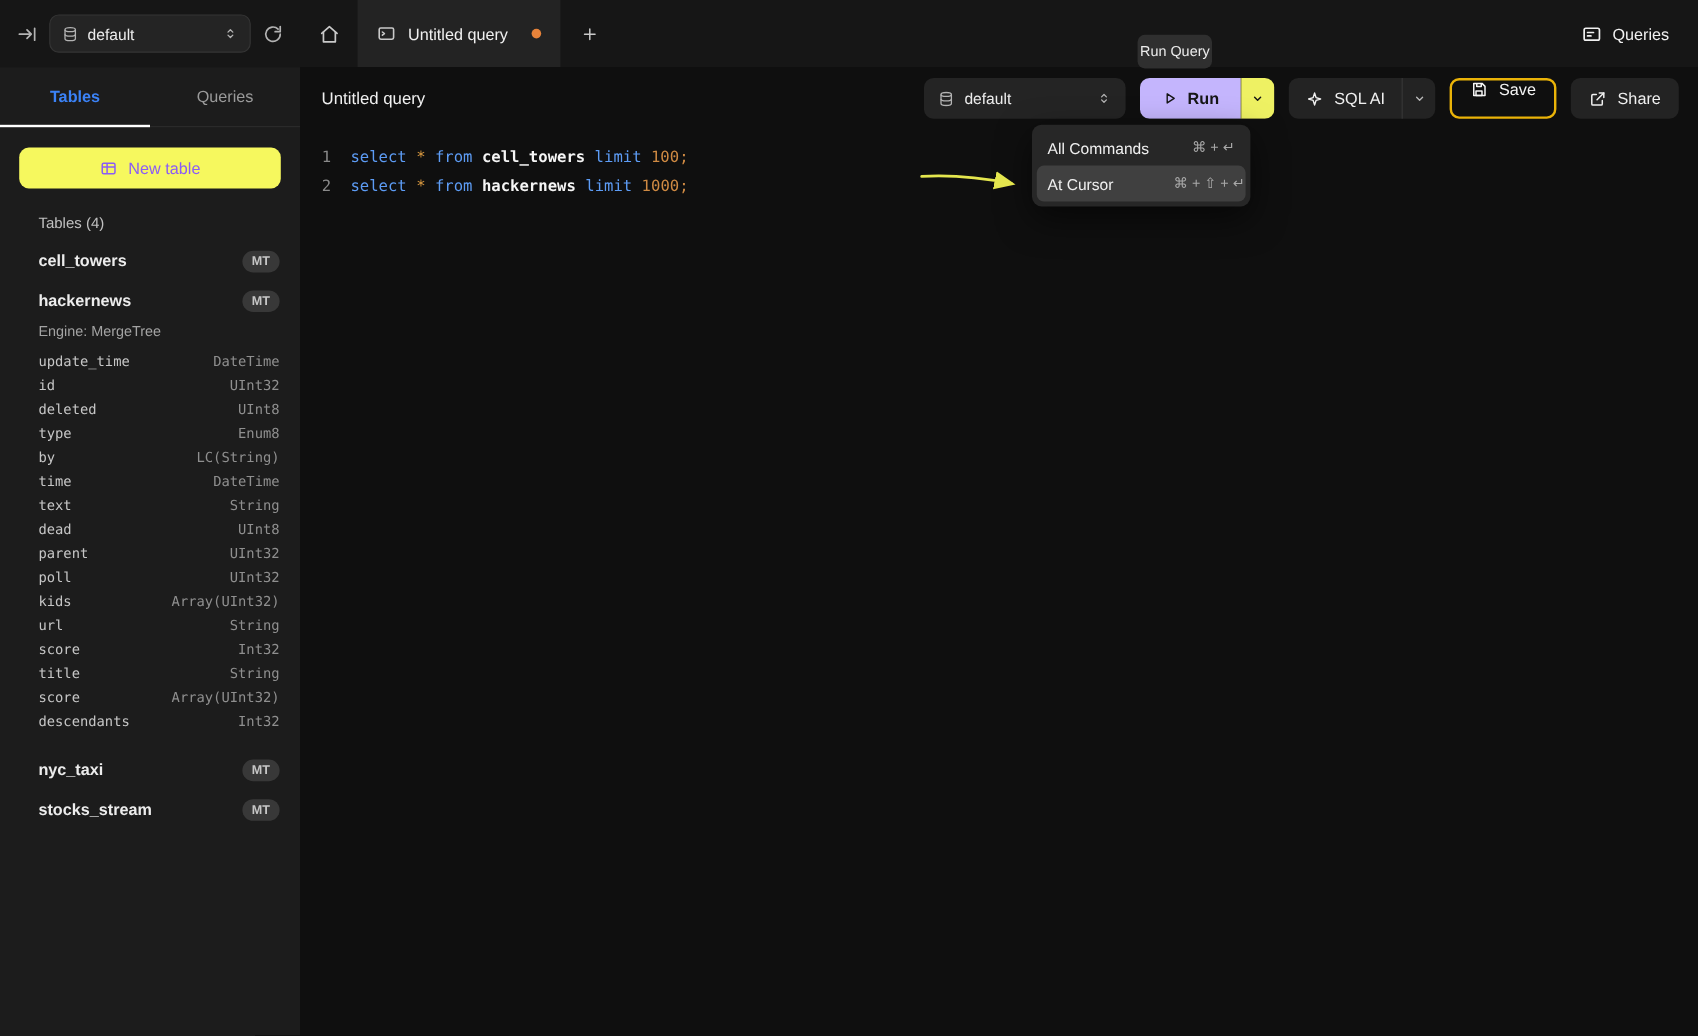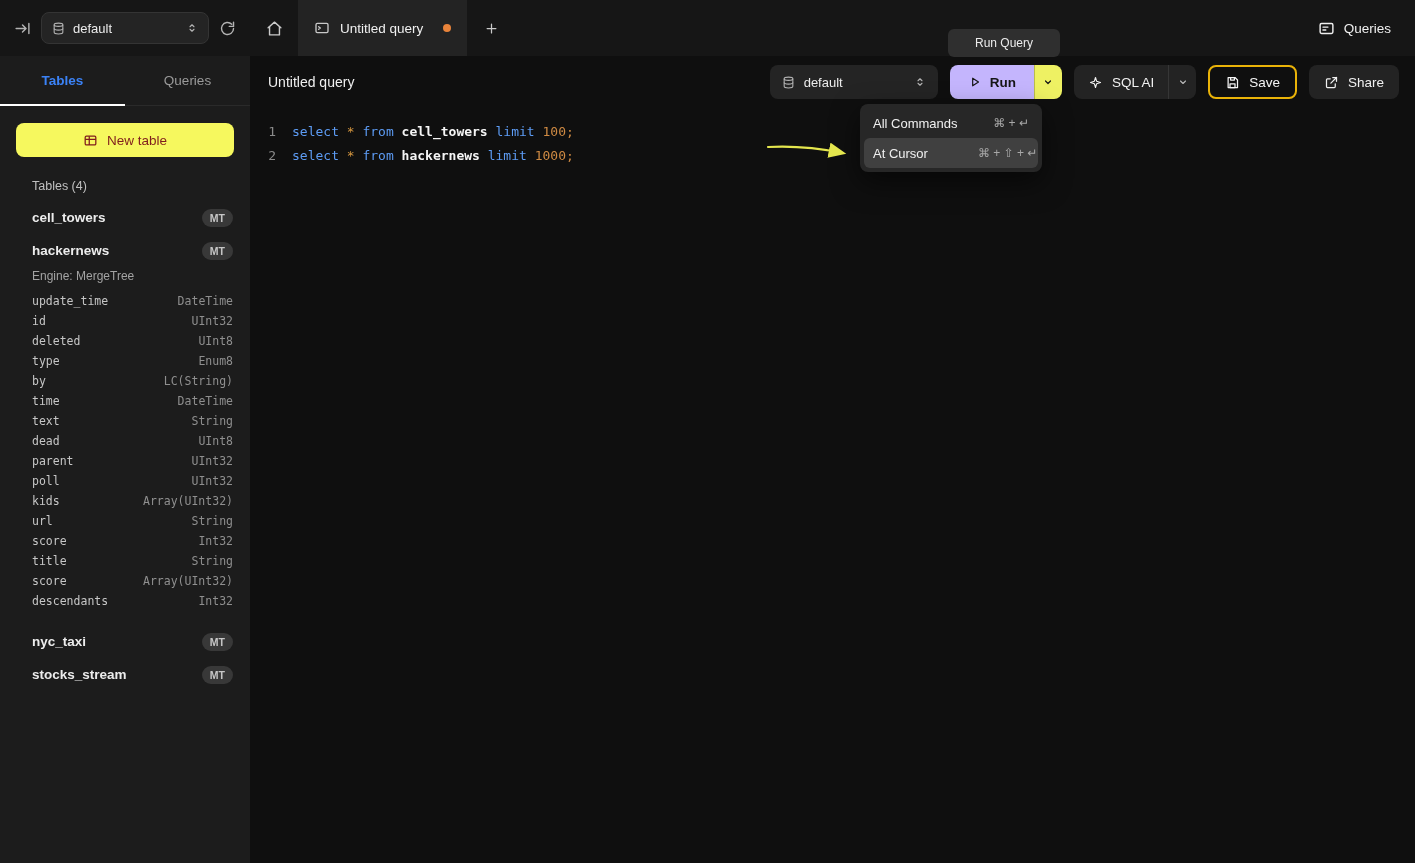--- a/index.html
+++ b/index.html
@@ -37,21 +37,21 @@
   
   .body-row { display:flex; height:807px; }
 
   
   .sidebar { width:250px; flex:none; background:#1c1c1c; display:flex; flex-direction:column; }
   .sidebar-tabs { display:flex; height:50px; border-bottom:1px solid #2a2a2a; flex:none; }
   .sidebar-tab { flex:1; display:flex; align-items:center; justify-content:center; font-size:13.5px; color:#9a9a9a; cursor:pointer; position:relative; }
   .sidebar-tab.active { color:#3b82f6; font-weight:700; }
   .sidebar-tab.active::after { content:""; position:absolute; left:0; right:0; bottom:-1px; height:2px; background:#ffffff; }
   .new-table-btn {
-    margin:17px 16px 0; height:34px; background:#f6f85e; border-radius:8px; color:#7f1d1d;
+    margin:17px 16px 0; height:34px; background:#f6f85e; border-radius:8px; color:#8b5cf6;
     display:flex; align-items:center; justify-content:center; gap:9px; font-size:13.5px; font-weight:500; cursor:pointer;
   }
   .search-box {
     margin:16px 16px 0; height:32px; background:#272727; border-radius:8px;
     display:flex; align-items:center; gap:8px; padding:0 10px; color:#8a8a8a;
   }
   .search-box input { background:transparent; border:none; outline:none; color:#dddddd; font-size:13px; width:100%; font-family:"Liberation Sans", sans-serif; }
   .search-box input::placeholder { color:#8a8a8a; }
   .section-label { margin:22px 16px 8px 32px; font-size:12.5px; color:#c0c0c0; }
   .table-list { overflow:hidden; }
@@ -75,42 +75,42 @@
     display:flex; align-items:center; gap:9px; padding:0 12px; font-size:13px; color:#ececec; cursor:pointer;
   }
   .run-group { display:flex; border-radius:8px; overflow:hidden; height:34px; }
   .run-main { background:#c4b5fd; color:#161616; display:flex; align-items:center; gap:8px; padding:0 18px; font-size:13.5px; font-weight:600; cursor:pointer; }
   .run-caret { width:28px; background:#eef163; border-left:1px solid rgba(0,0,0,0.22); display:flex; align-items:center; justify-content:center; color:#161616; cursor:pointer; }
   .sqlai-group { display:flex; background:#232323; border-radius:8px; overflow:hidden; height:34px; color:#f0f0f0; }
   .sqlai-main { display:flex; align-items:center; gap:9px; padding:0 14px; font-size:13.5px; font-weight:500; cursor:pointer; }
   .sqlai-caret { width:28px; border-left:1px solid #363636; display:flex; align-items:center; justify-content:center; color:#b9b9b9; cursor:pointer; }
   .save-btn {
     height:34px; padding:0 15px; border-radius:8px; border:2px solid #eab308; background:transparent;
-    color:#f5f5f5; display:flex; align-items:center; gap:9px; font-size:13.5px; font-weight:500; cursor:pointer;
+    color:#f5f5f5; display:flex; gap:9px; font-size:13.5px; font-weight:500; cursor:pointer;
   }
   .share-btn {
     height:34px; padding:0 15px; border-radius:8px; background:#232323; color:#f0f0f0;
     display:flex; align-items:center; gap:9px; font-size:13.5px; font-weight:500; cursor:pointer;
   }
 
   
   .editor { flex:1; padding:12px 0 0 12px; font-family:"DejaVu Sans Mono", monospace; font-size:13px; line-height:24px; cursor:text; }
   .code-line { display:flex; }
   .line-num { width:14px; text-align:right; color:#8a8a8a; margin-right:16px; flex:none; user-select:none; }
   .code-text { white-space:pre; }
   .tok-keyword { color:#5d9cf5; }
   .tok-operator { color:#d6973f; }
   .tok-number { color:#cf8a43; }
   .tok-table { color:#f5f5f5; font-weight:700; }
   .tok-plain { color:#d4d4d4; }
 
   
   .tooltip {
     position:absolute; left:948px; top:29px; background:#2f2f2f; color:#ececec;
-    font-size:12px; padding:7px 27px; border-radius:6px; z-index:50; white-space:nowrap;
+    font-size:12px; padding:7px 2px; border-radius:6px; z-index:50; white-space:nowrap;
   }
   .run-menu {
     position:absolute; left:860px; top:104px; width:182px; background:#272727;
     border-radius:8px; padding:4px; box-shadow:0 10px 28px rgba(0,0,0,0.55); z-index:40;
   }
   .menu-item { height:30px; display:flex; align-items:center; justify-content:space-between; padding:0 9px; border-radius:6px; color:#f0f0f0; cursor:pointer; }
   .menu-item.highlighted { background:#404040;gap:36px; }
   .menu-label { font-size:13px; font-weight:500; white-space:nowrap; }
   .menu-shortcut { color:#a8a8a8; font-size:12px; white-space:nowrap; margin-left:14px; }
   .annotation { position:absolute; left:0; top:0; width:1415px; height:863px; pointer-events:none; z-index:60; }

